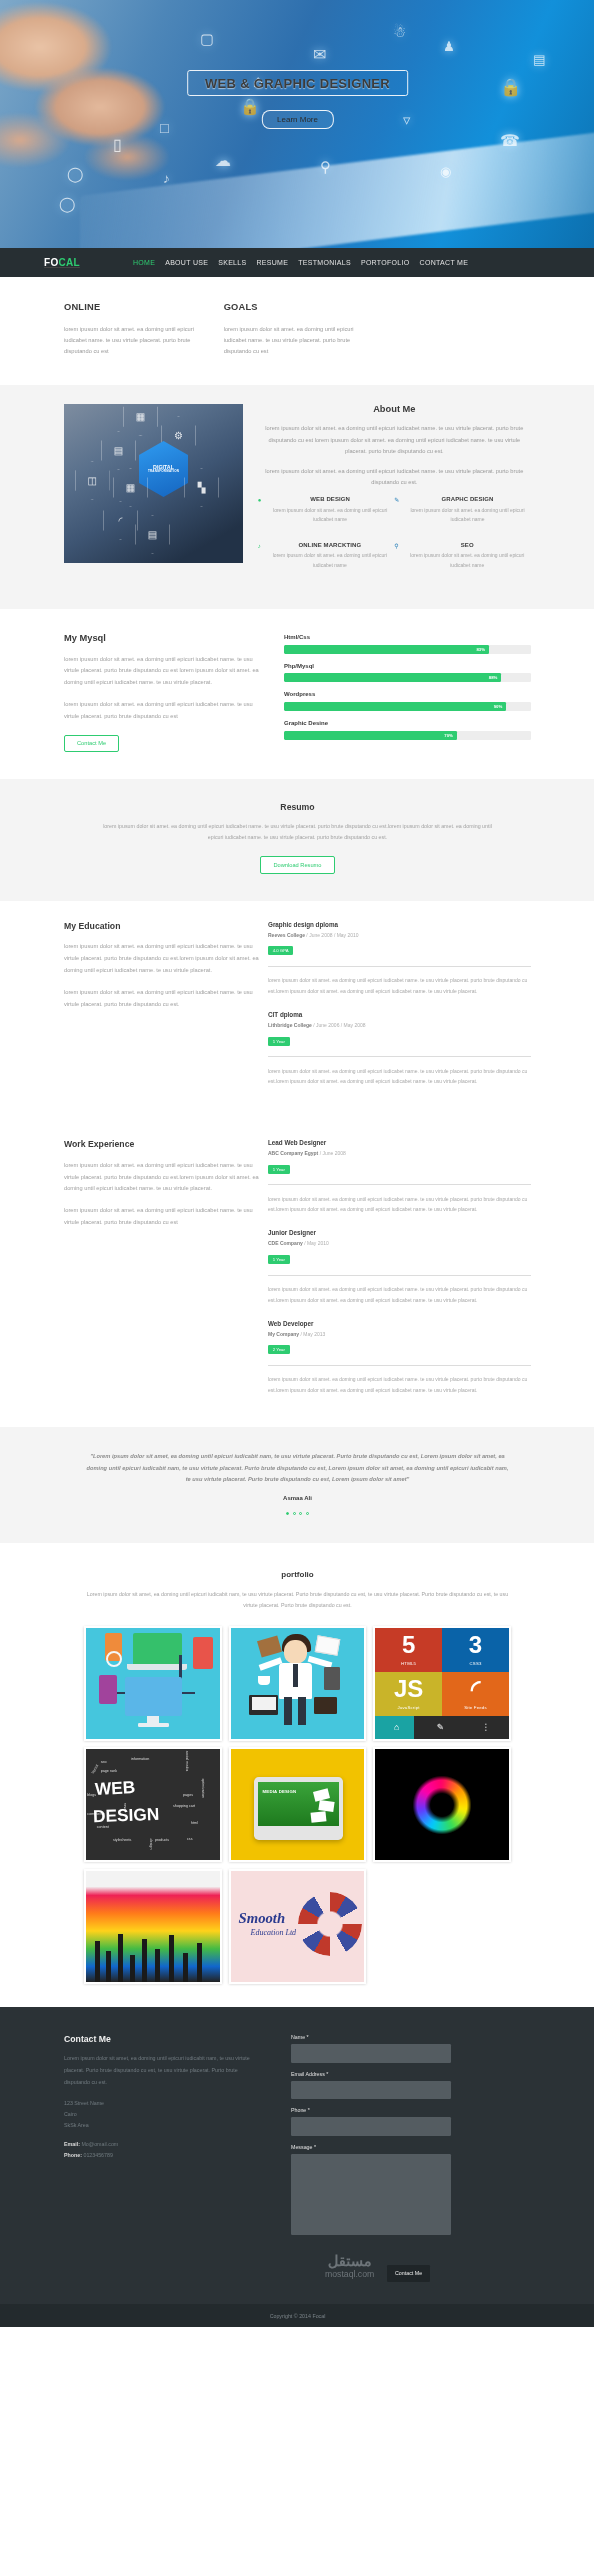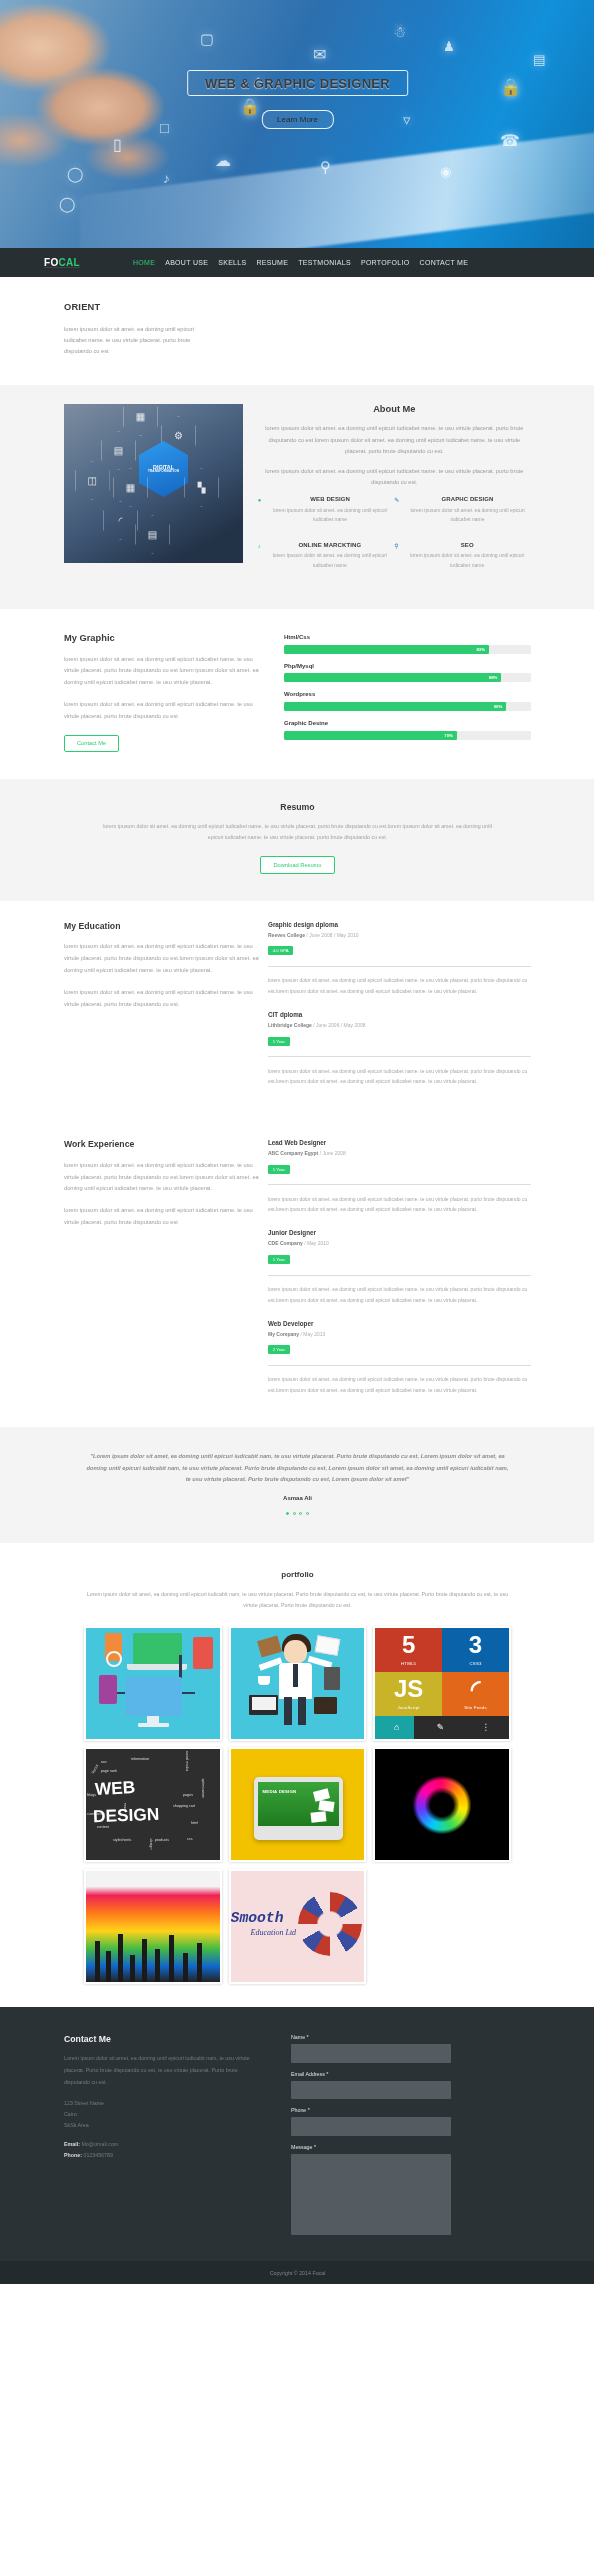--- a/index.html
+++ b/index.html
@@ -310,21 +310,21 @@
     background: conic-gradient(#ff0066, #ff9900, #ffee00, #33dd55, #00ccff, #6633ff, #ff00aa, #ff0066);
     filter: blur(2px);
     -webkit-mask: radial-gradient(circle, transparent 22%, #000 34%, #000 48%, transparent 57%);
             mask: radial-gradient(circle, transparent 22%, #000 34%, #000 48%, transparent 57%);
   }
 
   .t-paint { background: linear-gradient(180deg,#f3f3f3 0%, #f3f3f3 14%, #ee2255 22%, #ff7a1a 38%, #ffd21a 54%, #44bb44 70%, #1166cc 86%, #222 100%); }
   .t-paint .drip { position:absolute; bottom:0; width:4.7px; background:#1a1a1a; }
 
   .t-smooth { background: #f7dede; }
-  .t-smooth .sm { position:absolute; left:0; top:39px; font-size:14.7px; font-style:italic; font-weight:bold; color:#2b3b8f; font-family:Liberation Mono, monospace; }
+  .t-smooth .sm { position:absolute; left:8px; top:39px; font-size:14.7px; font-style:italic; font-weight:bold; color:#2b3b8f; font-family:Liberation Serif, serif; }
   .t-smooth .sm2 { position:absolute; left:20px; top:57px; font-size:8px; font-style:italic; color:#2b3b8f; font-family:"Liberation Serif",serif; }
   .t-smooth .spiral { position:absolute; right:2.7px; top:21.3px; width:64px; height:64px; border-radius:50%;
      background: conic-gradient(#c0392b 0deg 30deg, #3b4da0 30deg 60deg, #f7dede 60deg 90deg, #c0392b 90deg 120deg, #3b4da0 120deg 150deg, #f7dede 150deg 180deg, #c0392b 180deg 210deg, #3b4da0 210deg 240deg, #f7dede 240deg 270deg, #c0392b 270deg 300deg, #3b4da0 300deg 330deg, #f7dede 330deg 360deg);
      -webkit-mask: radial-gradient(circle, transparent 26%, #000 30%); mask: radial-gradient(circle, transparent 26%, #000 30%); }
 
   
   .contact { background: #2b3236; padding: 27px 0 16px; }
   .contact-inner { width: 467px; margin: 0 auto; display:flex; gap: 27px; }
   .c-left { width: 200px; }
   .c-left h2 { font-size: 8.7px; color: #f0f0f0; font-weight: bold; margin-bottom: 9.3px; }
@@ -410,21 +410,25 @@
         <a href="#">TESTMONIALS</a>
         <a href="#">PORTOFOLIO</a>
         <a href="#">CONTACT ME</a>
       </div>
     </div>
   </div>
 
   <div class="sec white">
     <div class="container vals">
       <div class="col">
-        <h3>ORIENT</h3>
+        <h3>ONLINE</h3>
+        <p>lorem ipusum dolor sit amet. ea doming until epicuri iudicabet name. te usu virtule placerat. purto brute disputando cu est</p>
+      </div>
+      <div class="col">
+        <h3>GOALS</h3>
         <p>lorem ipusum dolor sit amet. ea doming until epicuri iudicabet name. te usu virtule placerat. purto brute disputando cu est</p>
       </div>
     </div>
   </div>
 
   <div class="sec gray">
     <div class="container about">
       <div class="about-img">
         <div class="hexwrap">
           <div class="hex" style="left:59px;top:-6.7px">▦</div>
@@ -475,21 +479,21 @@
             </div>
           </div>
         </div>
       </div>
     </div>
   </div>
 
   <div class="sec white">
     <div class="container skills">
       <div class="skills-left">
-        <h2>My Graphic</h2>
+        <h2>My Mysql</h2>
         <p>lorem ipusum dolor sit amet. ea doming until epicuri iudicabet name. te usu virtule placerat. purto brute disputando cu est lorem ipusum dolor sit amet. ea doming until epicuri iudicabet name. te usu virtule placerat.</p>
         <p>lorem ipusum dolor sit amet. ea doming until epicuri iudicabet name. te usu virtule placerat. purto brute disputando cu est</p>
         <div class="btn-outline">Contact Me</div>
       </div>
       <div class="skills-right">
         <div class="skill-row">
           <div class="name">Html/Css</div>
           <div class="bar">
             <div class="fill" style="width:83%">
                 <span>83%</span>
@@ -774,20 +778,27 @@
         <div class="fgroup">
           <label class="flabel">Phone *</label>
           <input class="finput" type="text" value="" style="">
         </div>
         <div class="fgroup">
           <label class="flabel">Message *</label>
           <textarea class="ftext" style=""></textarea>
         </div>
       </div>
     </div>
+    <div class="submit-area">
+      <div class="watermark">
+        <div class="ar">مستقل</div>
+        <div class="en">mostaql.com</div>
+      </div>
+      <button class="btn-contact">Contact Me</button>
+    </div>
   </div>
 
   <div class="copyright">
     <span>Copyright © 2014 Focal</span>
   </div>
 
 </div>
 
 
 </body></html>

